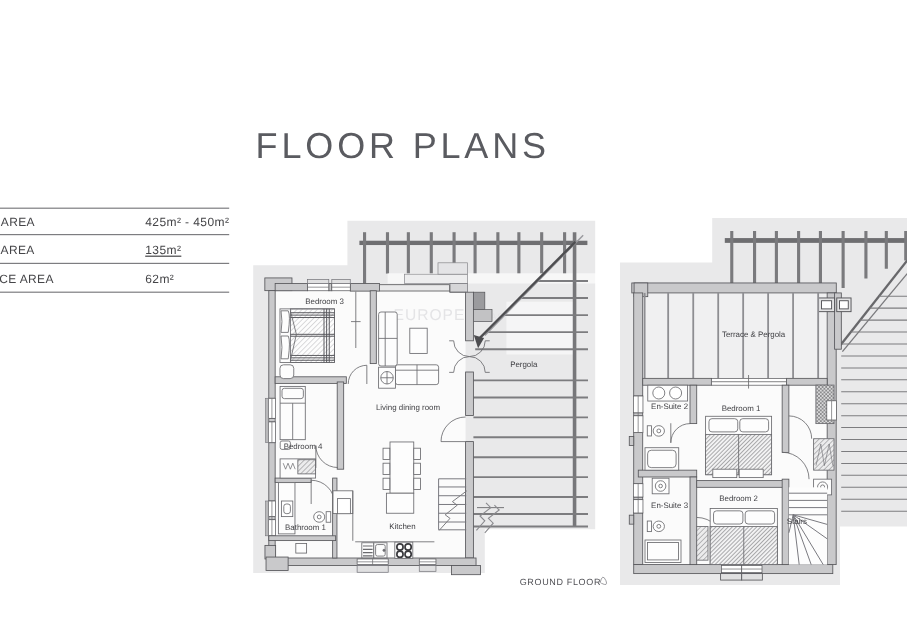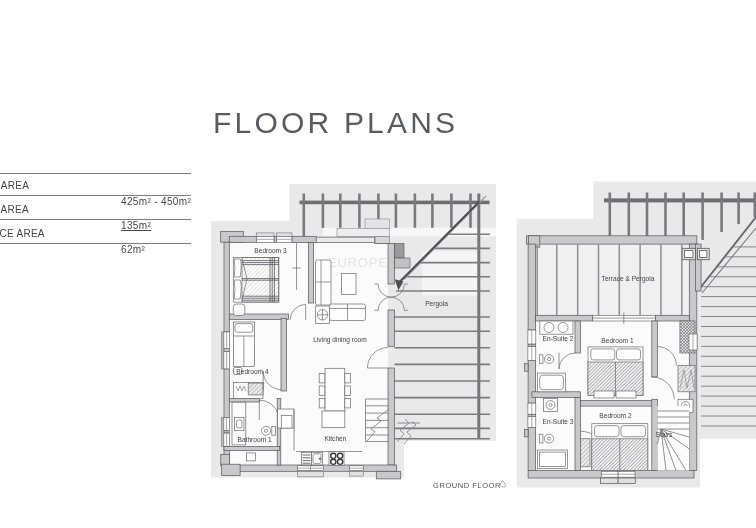--- a/index.html
+++ b/index.html
@@ -1,21 +1,21 @@
 <!DOCTYPE html>
 <html><head>
 <meta charset="utf-8">
 <style>
   html,body{margin:0;padding:0;background:#ffffff;}
   #page{position:relative;width:756px;height:528px;overflow:hidden;background:#ffffff;
         font-family:"Liberation Sans", sans-serif;padding-left:12px;}
   .abs{position:absolute;}
   .tline{position:absolute;height:1px;background:#7d7d80;}
   .tlabel{position:absolute;font-size:10px;color:#454548;letter-spacing:0.3px;white-space:nowrap;}
-  .tval{position:absolute;font-size:10px;color:#454548;letter-spacing:0.35px;white-space:nowrap;margin-top:16px;}
+  .tval{position:absolute;font-size:10px;color:#454548;letter-spacing:0.35px;white-space:nowrap;}
 </style>
 </head>
 <body>
 <div id="page">
 
   <div class="abs" style="left:213px;top:106px;font-size:30px;color:#5a5b60;letter-spacing:3.2px;font-weight:400;">FLOOR PLANS</div>
 
   <div class="tline" style="left:0;top:173px;width:191px;"></div>
 
   <div class="tline" style="left:0;top:195px;width:191px;"></div>

